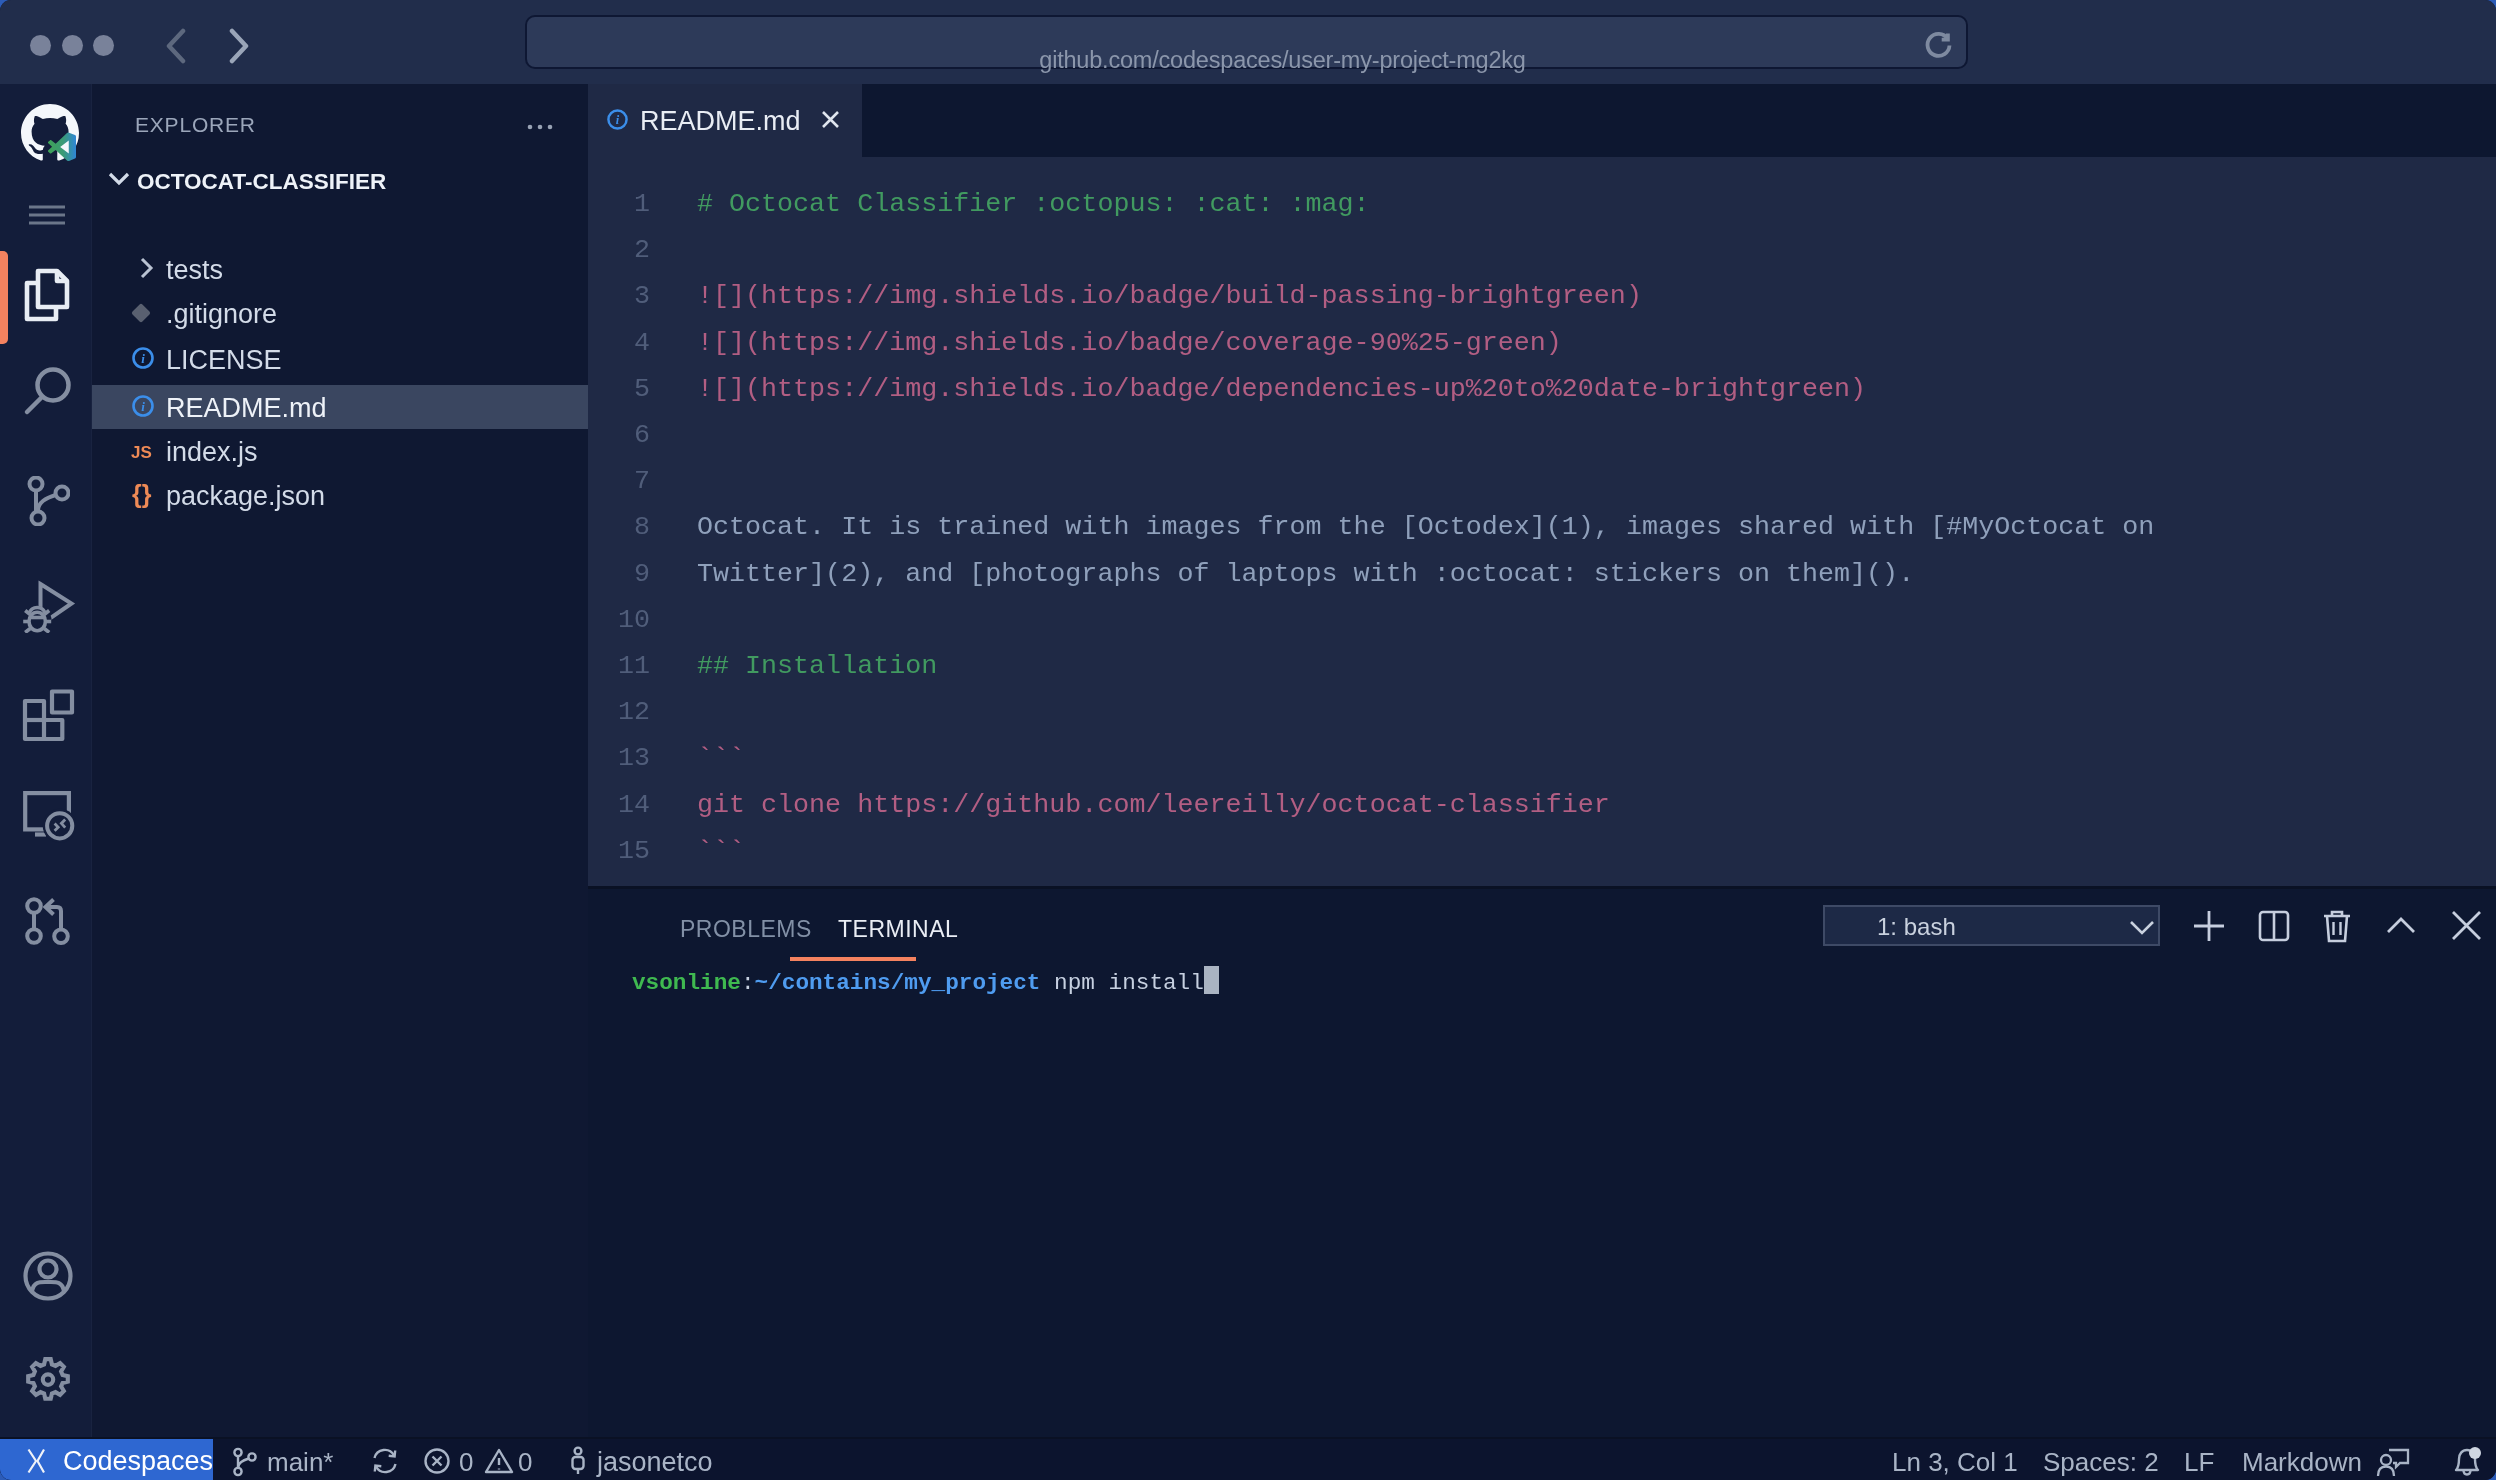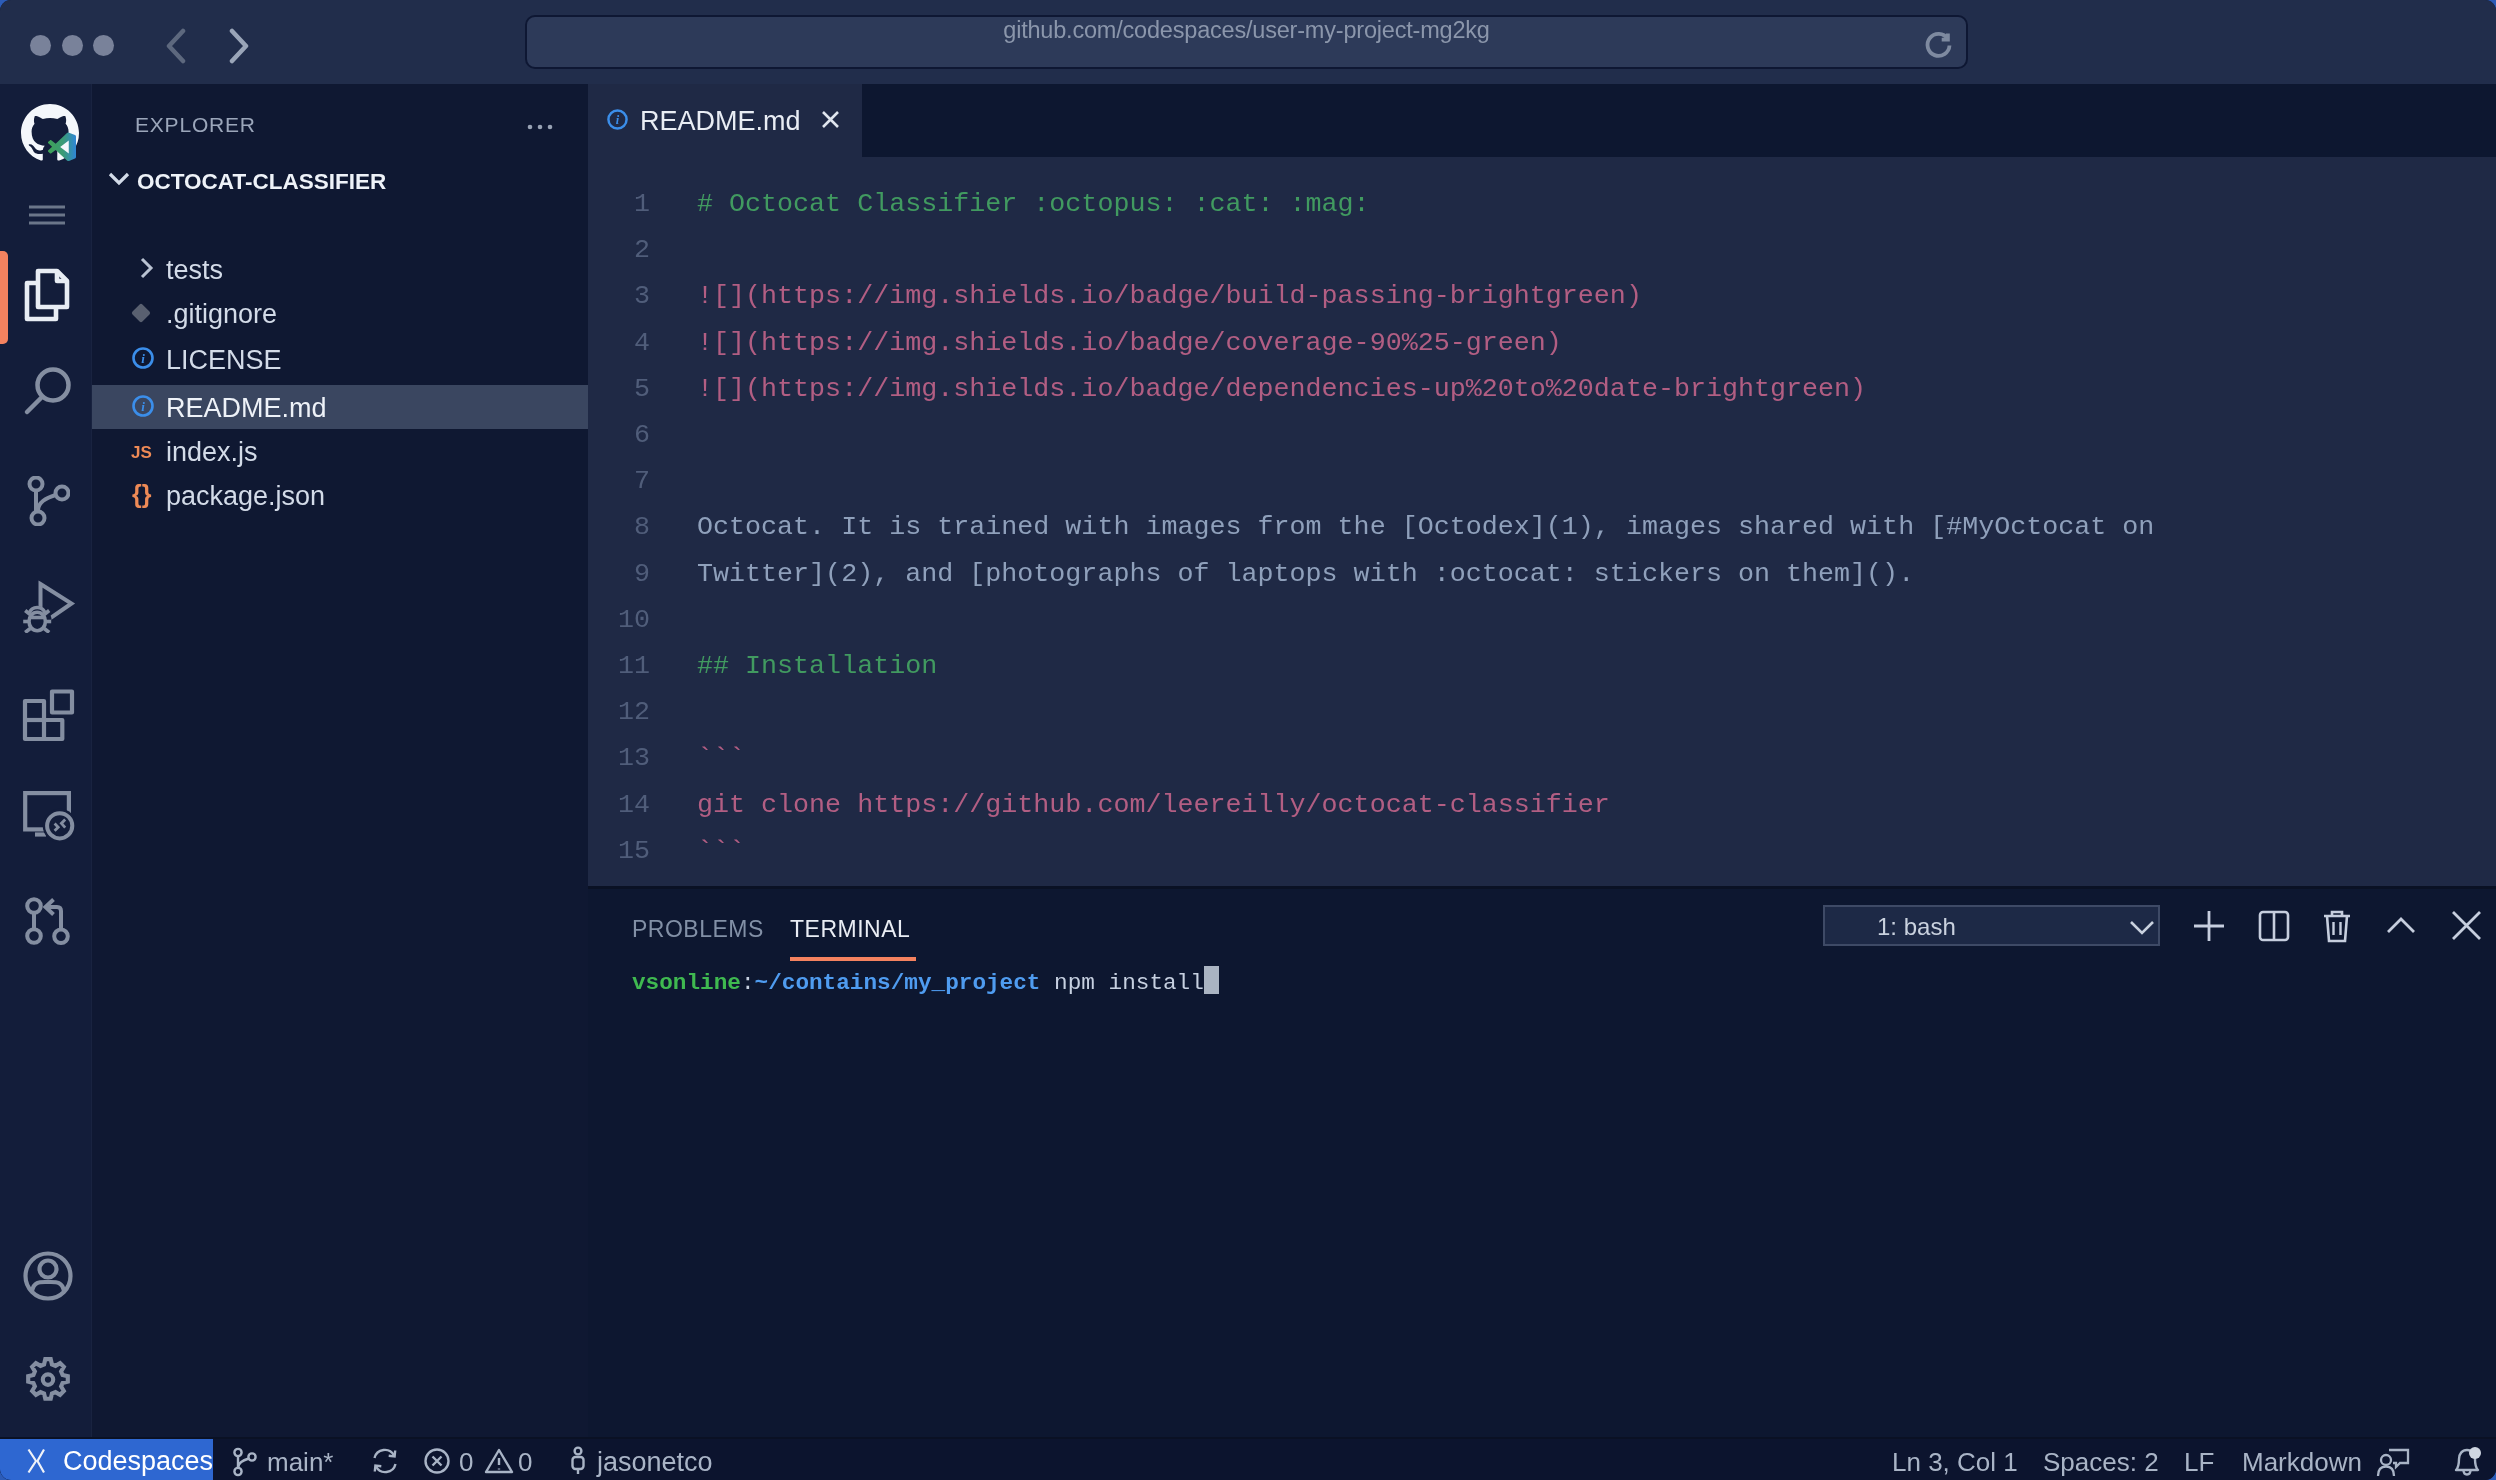--- a/index.html
+++ b/index.html
@@ -8,22 +8,22 @@
   .mono { font-family:"Liberation Mono", monospace; }
   .win { position:absolute; left:0; top:0; width:2496px; height:1480px;
          background:#0f1832; border-radius:11px; overflow:hidden; }
   .abs { position:absolute; }
 
   
   .titlebar { left:0; top:0; width:2496px; height:84px; background:#212d4b; }
   .dot { width:21px; height:21px; border-radius:50%; background:#79829a; top:35px; }
   .urlbar { left:525px; top:15px; width:1443px; height:54px; border-radius:10px;
             background:#2d3a59; border:2px solid #0e1733; }
-  .urltext { width:100%; text-align:center; top:0; font-size:23.5px; color:#8b96ab;
-             letter-spacing:-0.2px; }
+  .urltext { width:100%; text-align:center; top:30px; font-size:23.5px; color:#8b96ab;
+             letter-spacing:-0.2px;margin-left:36px; }
 
   
   .activity { left:0; top:84px; width:92px; height:1353px; background:#131d3a;
               border-right:1px solid #192340; }
   .act-ind { left:0; top:251px; width:8px; height:93px; background:#f4825f; border-radius:0 5px 5px 0; }
 
   
   .explorer { left:92px; top:84px; width:496px; height:1353px; background:#0f1832; }
   .exp-head { left:43px; top:29px; font-size:21px; color:#9ba6ba; letter-spacing:0.8px; }
   .row { position:absolute; left:0; width:496px; height:44px; }
@@ -40,21 +40,21 @@
         white-space:pre; }
   .lnum { position:absolute; left:0; width:62px; text-align:right; color:#505d7a; }
   .ltext { position:absolute; left:109px; color:#8fa0bb; }
   .body { color:#8fa0bb; }
   .green { color:#419a60; }
   .pink { color:#b25e83; }
 
   
   .panel { left:588px; top:886px; width:1908px; height:551px; background:#0d1730;
            border-top:3px solid #0a1124; }
-  .ptab { position:absolute; top:27px; font-size:23px; letter-spacing:0.5px; }
+  .ptab { position:absolute; top:27px; font-size:23px; letter-spacing:0.5px;margin-left:48px; }
   .dropdown { left:1235px; top:16px; width:337px; height:41px; background:#1d2946;
               border:2px solid #3e4a66; }
   .term { left:44px; top:77px; font-size:22.7px; color:#c6d0e0; white-space:pre; }
 
   
   .status { left:0; top:1437px; width:2496px; height:43px; background:#0c142e; border-top:2px solid #0a1124; }
   .st-blue { left:0; top:0; width:213px; height:43px; background:#2e67d1; }
   .st-item { position:absolute; top:8px; font-size:26px; color:#a9b4c6; }
 
   svg { display:block; }

